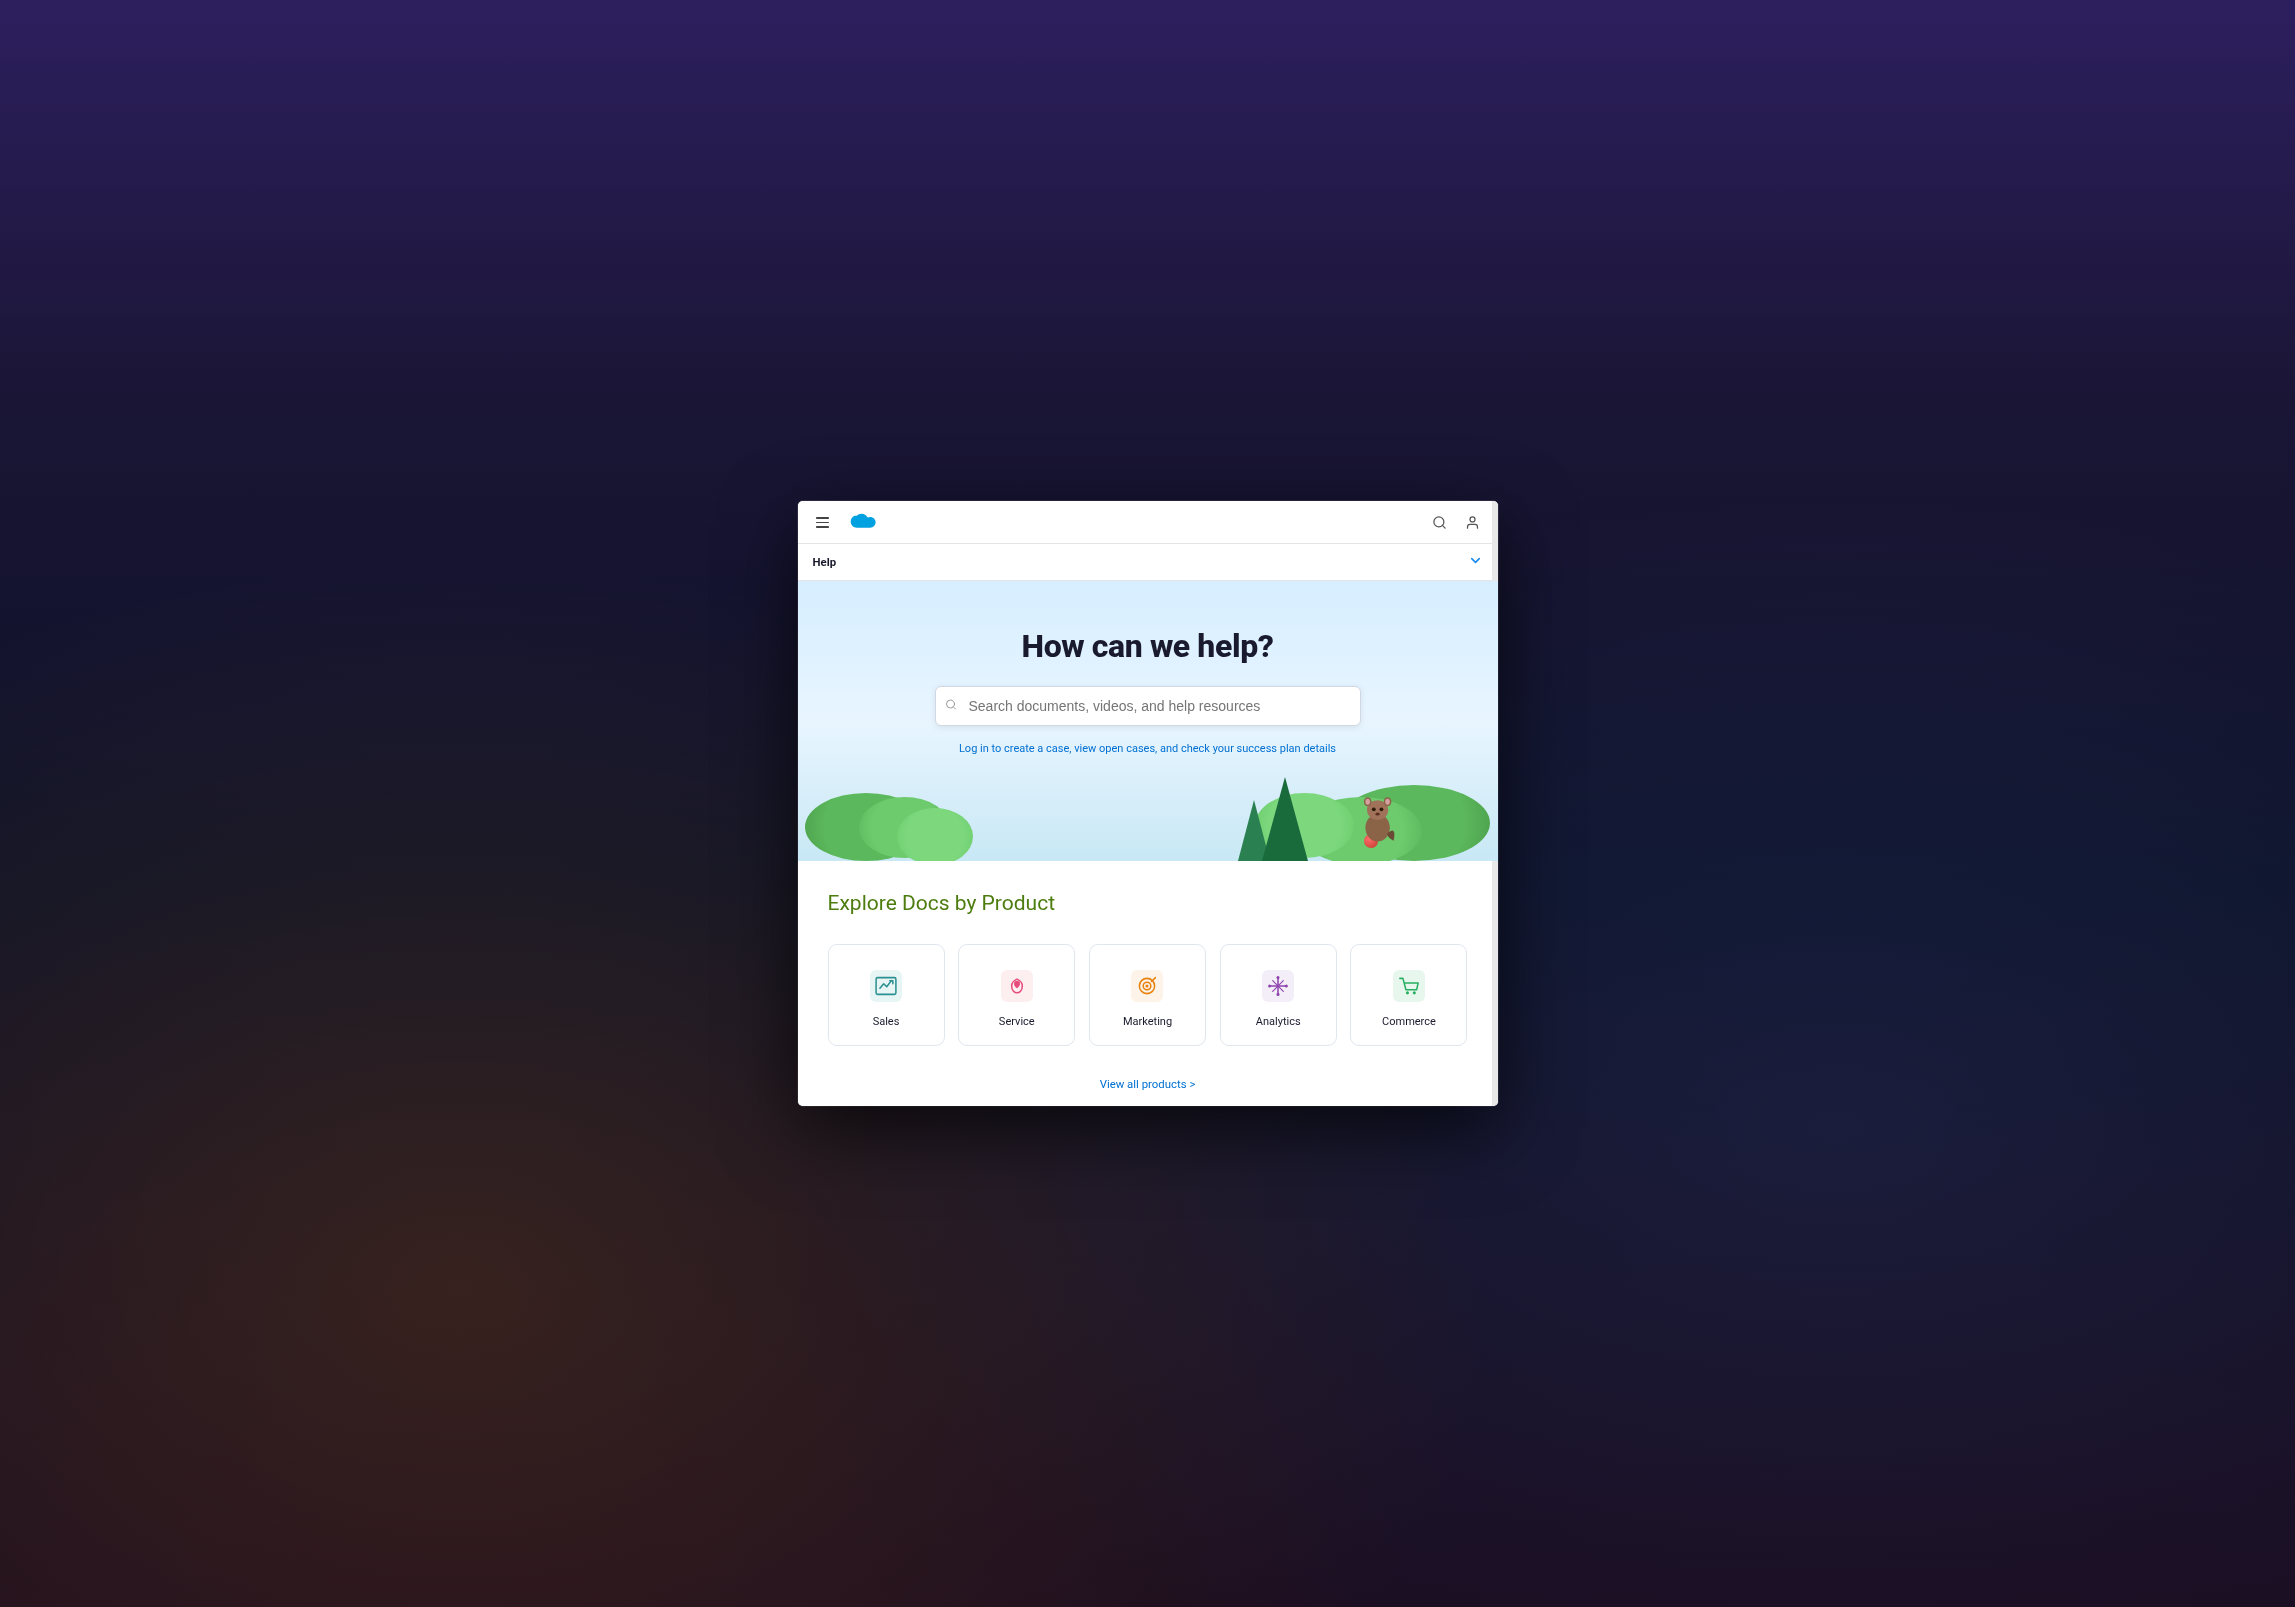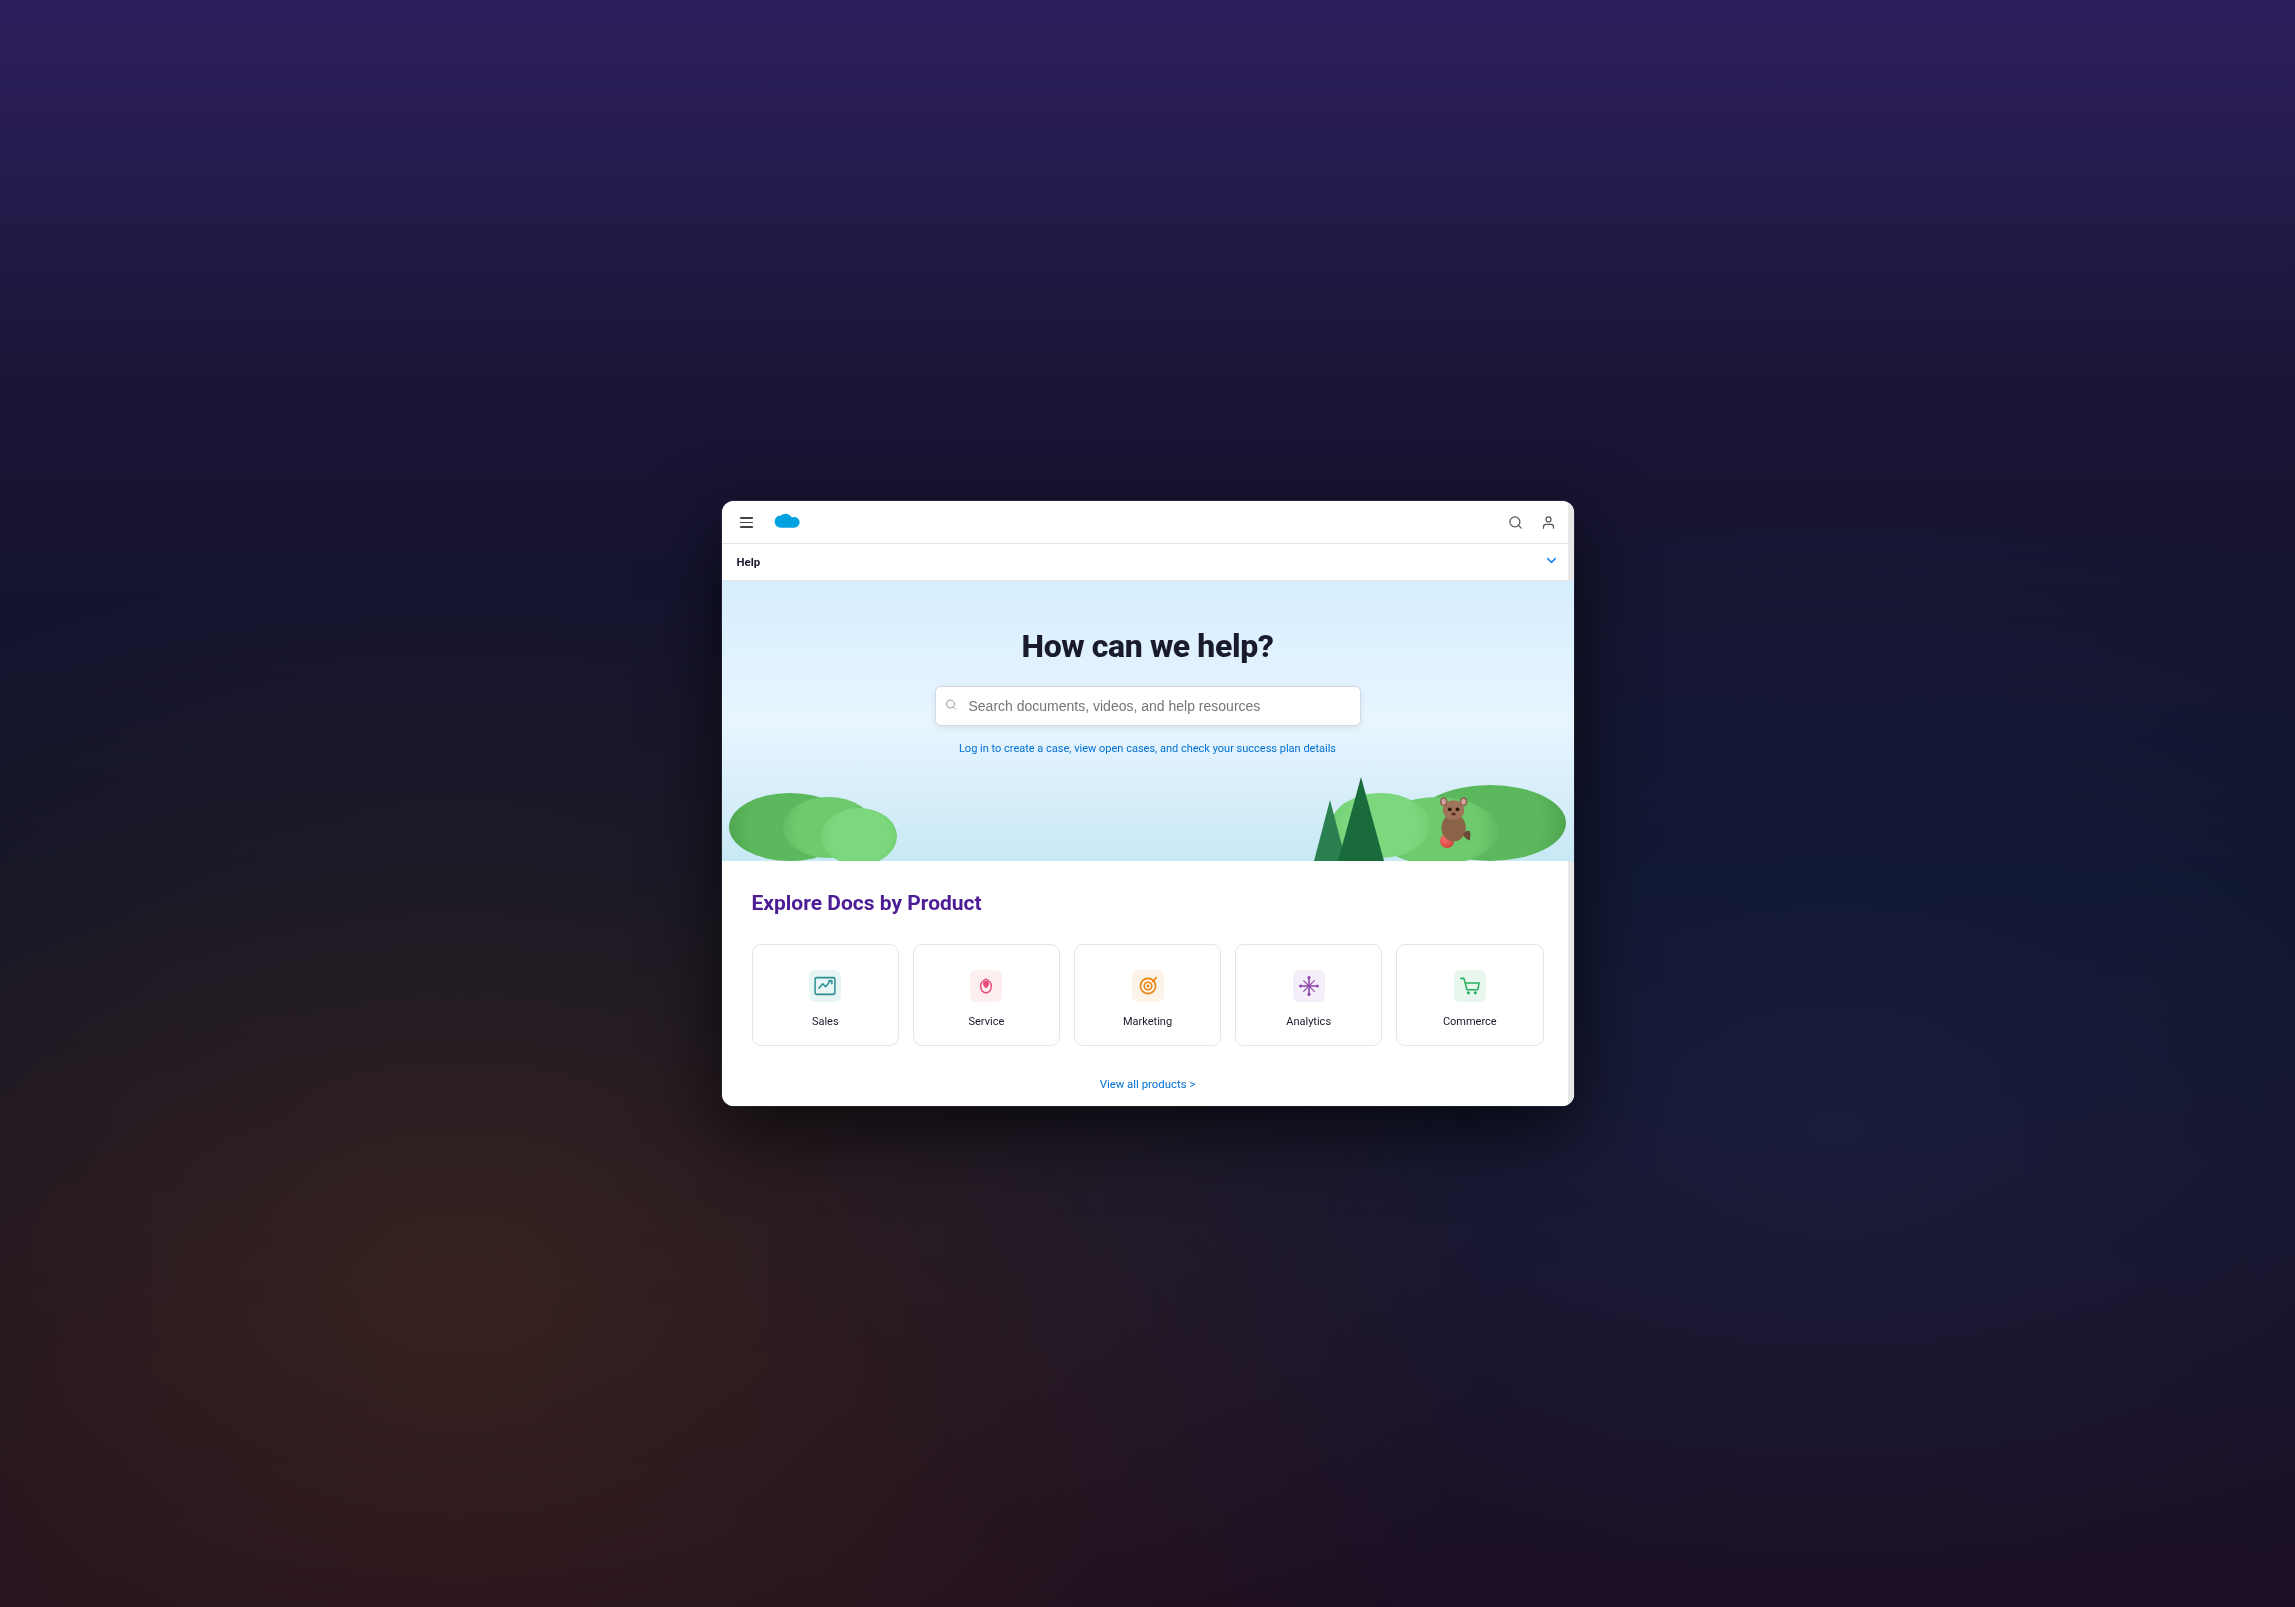--- a/index.html
+++ b/index.html
@@ -21,24 +21,24 @@
       background:
         radial-gradient(ellipse at 20% 80%, rgba(255,140,0,0.15) 0%, transparent 40%),
         radial-gradient(ellipse at 80% 70%, rgba(100,140,255,0.1) 0%, transparent 40%),
         linear-gradient(180deg, #2d1f5e 0%, #1a1535 25%, #0d1228 55%, #1a0d20 100%);
       z-index: 0;
     }
 
     .browser-window {
       position: relative;
       z-index: 1;
-      width: 852px;
+      width: 700px;
       max-width: 98vw;
       background: #fff;
-      border-radius: 12px;
+      border-radius: 5px;
       box-shadow: 0 23px 76px rgba(0,0,0,0.7), 0 0 0 0.8px rgba(255,255,255,0.15);
       overflow: hidden;
     }
 
     
     .nav-bar {
       display: flex;
       align-items: center;
       justify-content: space-between;
       padding: 9px 15px;
@@ -168,22 +168,22 @@
     }
 
     
     .products-section {
       padding: 30px 30px 23px;
       background: #fff;
     }
 
     .section-title {
       font-size: 21px;
-      font-weight: 700;
-      color: #4c1d95;
+      font-weight: 400;
+      color: #4d7c0f;
       margin-bottom: 29px;
     }
 
     .product-cards {
       display: flex;
       gap: 13.7px;
       justify-content: space-between;
     }
 
     .product-card {

